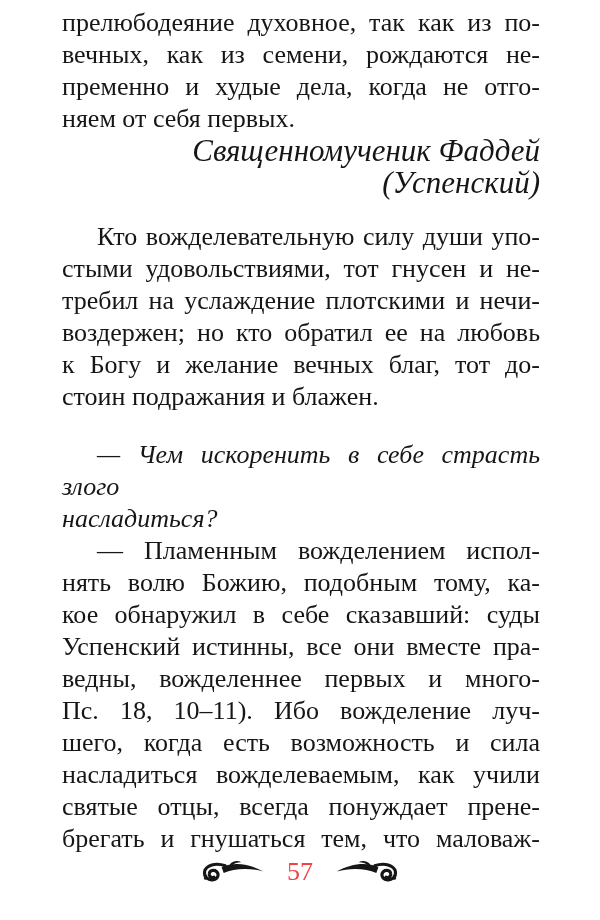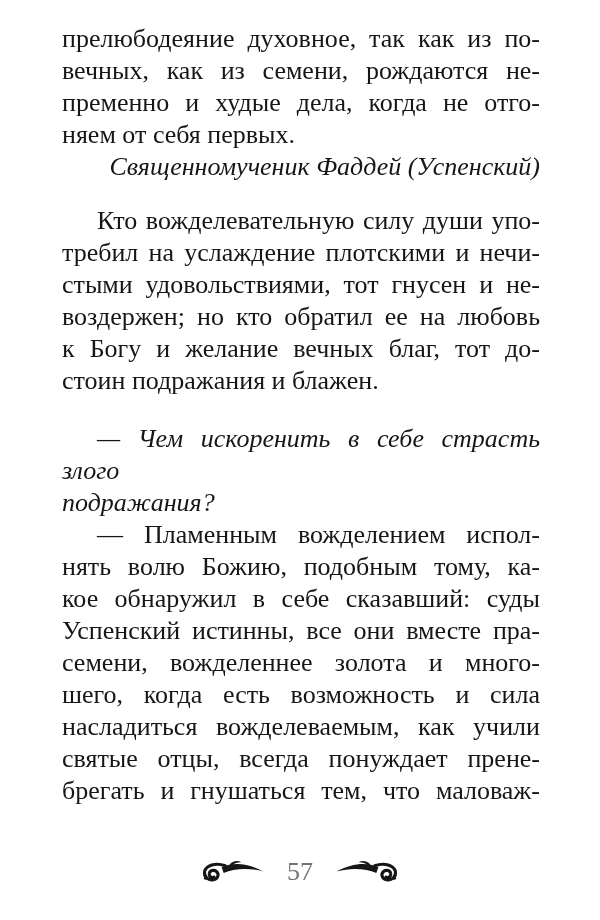--- a/index.html
+++ b/index.html
@@ -11,55 +11,55 @@
     background: #ffffff;
     color: #161616;
     font-family: "Liberation Serif", "DejaVu Serif", serif;
     overflow: hidden;
   }
   .text-block {
     position: absolute;
     left: 62px;
     top: 0;
     width: 478px;
-    padding-top: 23px;
+    padding-top: 7px;
     font-size: 26px;
     line-height: 32px;
   }
   .text-block p { margin: 0; padding: 0; }
   .line {
     display: block;
     text-align: justify;
     white-space: normal;
   }
   .line.j { text-align-last: justify; }
   .line.ind { text-indent: 35px; }
   .attr {
     display: block;
     text-align: right;
     font-style: italic;
-    font-size: 26px;
+    font-size: 31px;
   }
   .mt22 { margin-top: 22px !important; }
   .mt26 { margin-top: 26px !important; font-style: italic; }
   .footer {
     position: absolute;
     left: 0;
     top: 850px;
     width: 600px;
     height: 44px;
     display: flex;
     align-items: center;
     justify-content: center;
     gap: 20px;
   }
   .pagenum {
     font-size: 26px;
     line-height: 1;
-    color: #737373;
+    color: #ef4444;
   }
   .orn { width: 66px; height: 34px; display: block; }
   .orn.mirror { transform: scaleX(-1); }
 </style>
 </head>
 <body>
 
 <div class="screen">
 
   <div class="text-block">
@@ -70,38 +70,39 @@
       <span class="line j">пременно и худые дела, когда не отго-</span>
       <span class="line">няем от себя первых.</span>
     </p>
 
     <p>
       <span class="attr">Священномученик Фаддей (Успенский)</span>
     </p>
 
     <p class="mt22">
       <span class="line j ind">Кто вожделевательную силу души упо-</span>
+      <span class="line j">стыми удовольствиями, тот гнусен и не-</span>
       <span class="line j">требил на услаждение плотскими и нечи-</span>
-      <span class="line j">стыми удовольствиями, тот гнусен и не-</span>
       <span class="line j">воздержен; но кто обратил ее на любовь</span>
       <span class="line j">к Богу и желание вечных благ, тот до-</span>
       <span class="line">стоин подражания и блажен.</span>
     </p>
 
     <p class="mt26">
       <span class="line j ind">— Чем искоренить в себе страсть злого</span>
-      <span class="line">подражания?</span>
+      <span class="line">насладиться?</span>
     </p>
 
     <p>
       <span class="line j ind">— Пламенным вожделением испол-</span>
       <span class="line j">нять волю Божию, подобным тому, ка-</span>
       <span class="line j">кое обнаружил в себе сказавший: суды</span>
       <span class="line j">Успенский истинны, все они вместе пра-</span>
-      <span class="line j">семени, вожделеннее золота и много-</span>
+      <span class="line j">ведны, вожделеннее первых и много-</span>
+      <span class="line j">Пс. 18, 10–11). Ибо вожделение луч-</span>
       <span class="line j">шего, когда есть возможность и сила</span>
       <span class="line j">насладиться вожделеваемым, как учили</span>
       <span class="line j">святые отцы, всегда понуждает прене-</span>
       <span class="line j">брегать и гнушаться тем, что маловаж-</span>
     </p>
 
   </div>
 
   <div class="footer">
     <svg class="orn" viewBox="0 0 128 48" aria-hidden="true">

